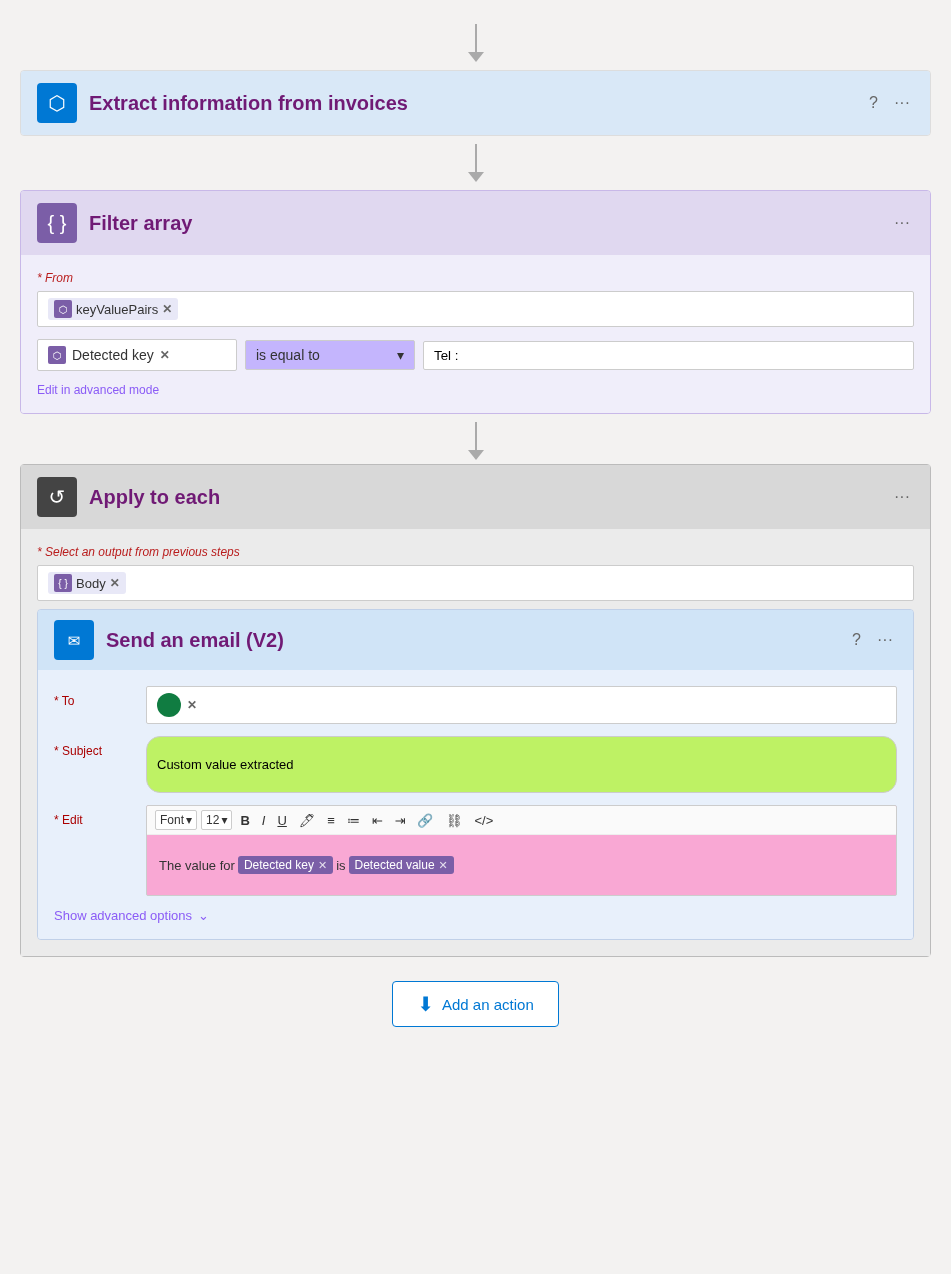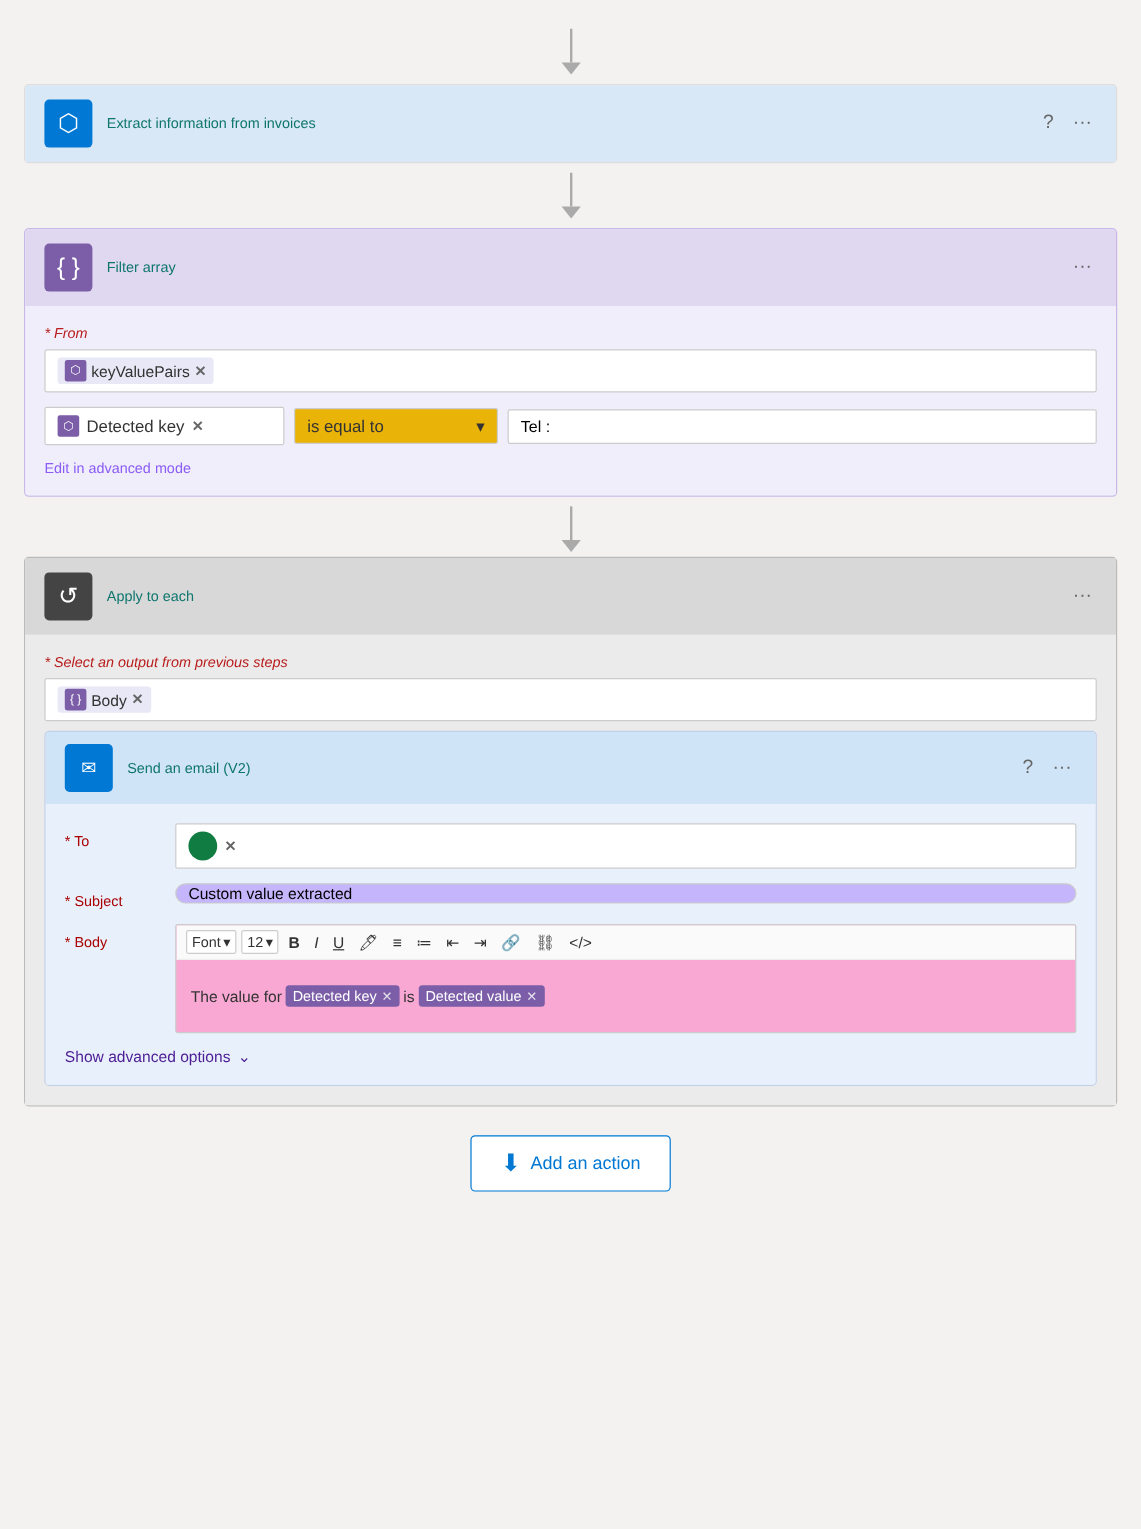--- a/index.html
+++ b/index.html
@@ -82,23 +82,23 @@
     .icon-outlook { background: #0078d4; }
 
     .icon-svg {
       color: white;
       font-size: 20px;
       line-height: 1;
     }
 
     .card-title {
       flex: 1;
-      font-size: 12px;
-      font-weight: 400;
-      color: #0f766e;
+      font-size: 20px;
+      font-weight: 700;
+      color: #701a75;
     }
 
     .card-actions {
       display: flex;
       gap: 8px;
       align-items: center;
     }
 
     .icon-btn {
       background: none;
@@ -184,21 +184,21 @@
       display: flex;
       align-items: center;
       gap: 6px;
       min-width: 200px;
     }
 
     .filter-select {
       border: 1px solid #ccc;
       border-radius: 2px;
       padding: 6px 10px;
-      background: #eab308;
+      background: #c4b5fd;
       display: flex;
       align-items: center;
       justify-content: space-between;
       min-width: 170px;
       cursor: pointer;
     }
 
     .filter-text-input {
       border: 1px solid #ccc;
       border-radius: 2px;
@@ -251,22 +251,22 @@
       width: 24px;
       height: 24px;
       border-radius: 50%;
       background: #107c41;
       flex-shrink: 0;
     }
 
     .subject-input {
       border: 1px solid #ccc;
       border-radius: 14px;
-      padding: 0 10px;
-      background: #c4b5fd;
+      padding: 20px 10px;
+      background: #bef264;
       width: 100%;
       outline: none;
       font-size: 13px;
     }
 
     .body-editor {
       border: 1px solid #ccc;
       border-radius: 2px;
       background: #f9a8d4;
       overflow: hidden;
@@ -328,21 +328,21 @@
       color: white;
       font-size: 12px;
     }
     .purple-token .tx {
       cursor: pointer;
       color: rgba(255,255,255,0.8);
       font-size: 11px;
     }
 
     .show-advanced {
-      color: #4c1d95;
+      color: #8b5cf6;
       font-size: 13px;
       cursor: pointer;
       display: flex;
       align-items: flex-end;
       gap: 6px;
       margin-top: 4px;
     }
 
     
     .add-action-btn {
@@ -518,21 +518,21 @@
           </div>
 
           <div class="form-row">
             <div class="form-label">* Subject</div>
             <div class="form-field">
               <input class="subject-input" type="text" value="Custom value extracted" style="">
             </div>
           </div>
 
           <div class="form-row">
-            <div class="form-label">* Body</div>
+            <div class="form-label">* Edit</div>
             <div class="form-field">
               <div class="body-editor">
                 <div class="editor-toolbar">
                   <div class="toolbar-select">
                     <span>Font</span>
                     <span>▾</span>
                   </div>
                   <div class="toolbar-select">
                     <span>12</span>
                     <span>▾</span>

